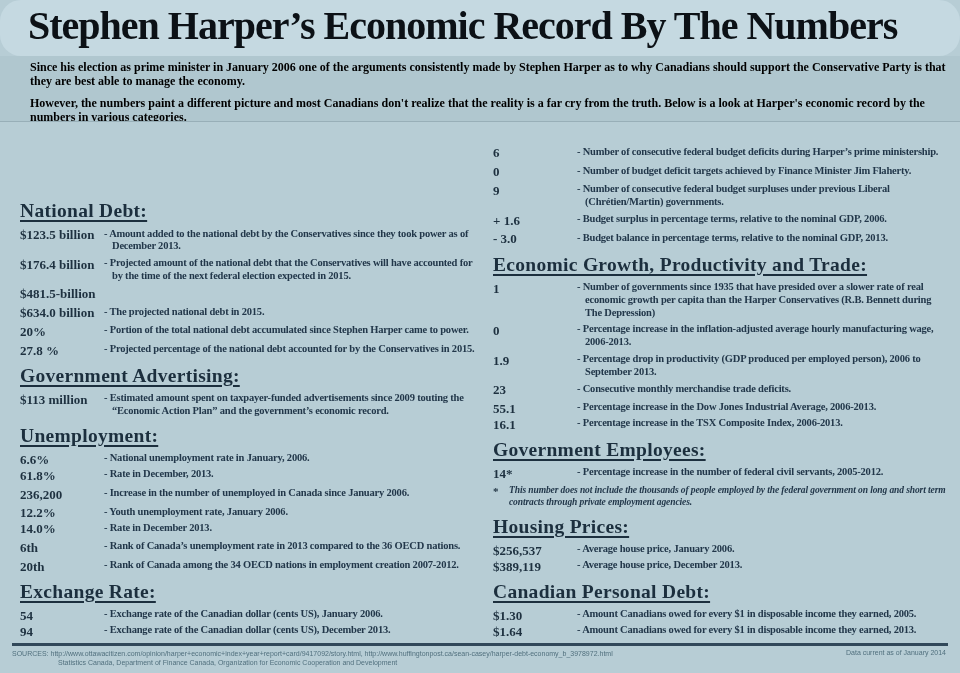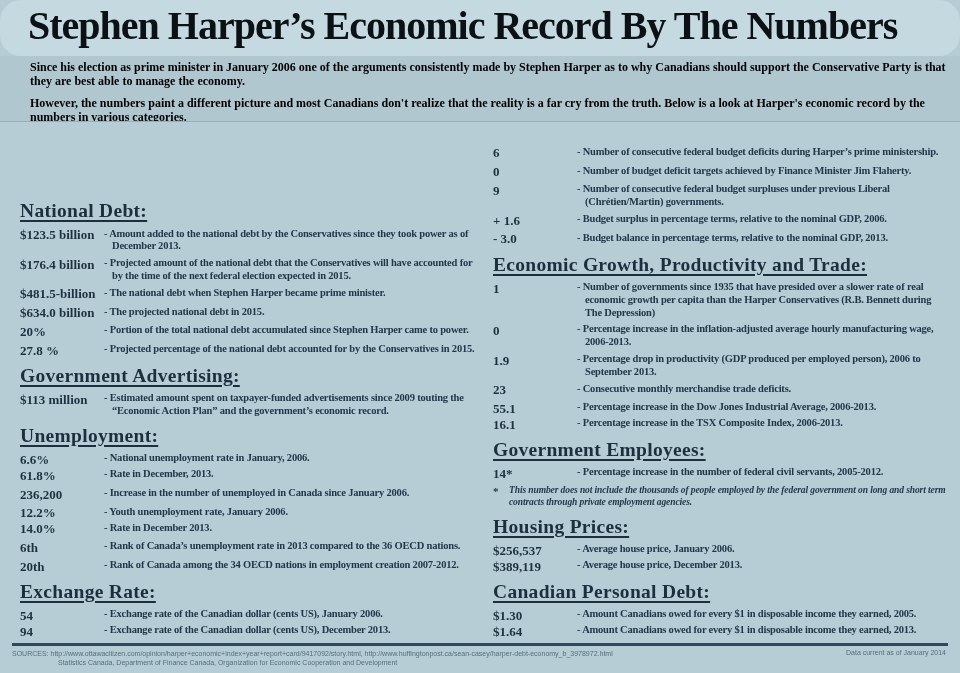--- a/index.html
+++ b/index.html
@@ -153,21 +153,20 @@
       </div>
       <div class="group">
         <div class="row">
           <span class="value">$176.4 billion</span>
           <span class="desc">- Projected amount of the national debt that the Conservatives will have accounted for by the time of the next federal election expected in 2015.</span>
         </div>
       </div>
       <div class="group">
         <div class="row">
           <span class="value">$481.5-billion</span>
-          <span class="desc">- The national debt when Stephen Harper became prime minister.</span>
         </div>
       </div>
       <div class="group">
         <div class="row">
           <span class="value">$634.0 billion</span>
           <span class="desc">- The projected national debt in 2015.</span>
         </div>
       </div>
       <div class="group">
         <div class="row">

